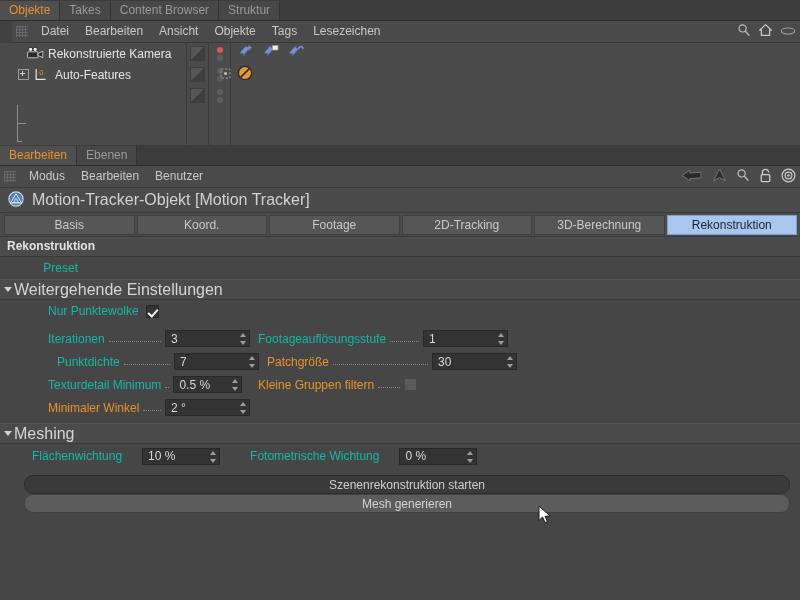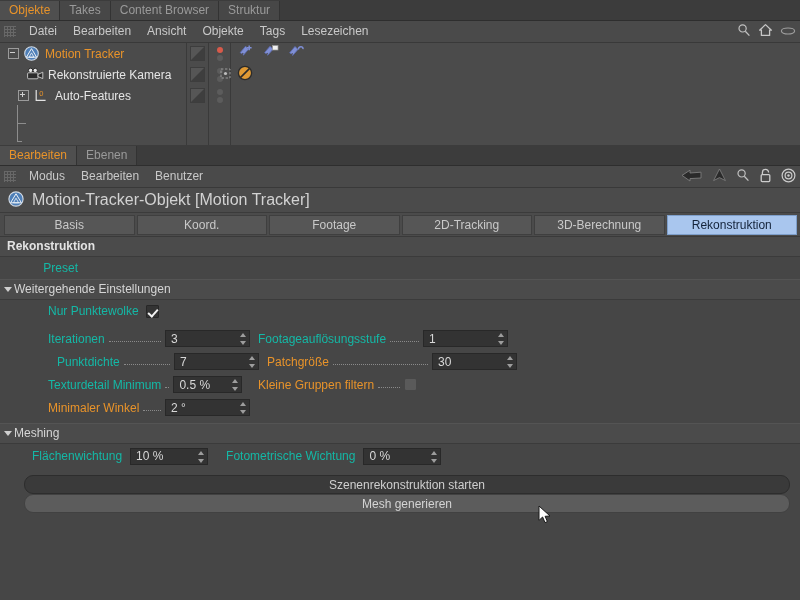--- a/index.html
+++ b/index.html
@@ -48,20 +48,21 @@
   }
   .ptab.active {
     background: #4f4f4f;
     color: #e8932a;
   }
   .menubar {
     display: flex; align-items: center; height: 21px;
     background: #4a4a4a;
     border-bottom: 1px solid #393939;
     position: relative;
+    margin-left: 12px;
   }
   .menu-item {
     padding: 0 8px; height: 21px; line-height: 21px;
     color: #c9c9c9; font-size: 12px; white-space: nowrap; cursor: default;
   }
   .menubar-right {
     position: absolute; right: 4px; top: 0; height: 21px;
     display: flex; align-items: center; gap: 7px;
   }
 
@@ -152,21 +153,21 @@
   .atab.active { background: #a9c6ee; color: #14233a; border-color: #7e9fcb; }
 
   .section-title {
     height: 19px; line-height: 19px; padding-left: 7px;
     font-size: 12px; font-weight: bold; color: #e3e3e3;
     background: #4b4b4b;
     border-bottom: 1px solid #3b3b3b;
   }
   .group-head {
     height: 19px; line-height: 19px; padding-left: 14px;
-    font-size: 12px; color: #d5d5d5;
+    font-size: 16px; color: #d5d5d5;
     background: #4b4b4b;
     border-top: 1px solid #545454;
     border-bottom: 1px solid #3b3b3b;
     position: relative;
   }
   .tri {
     position: absolute; left: 4px; top: 7px;
     width: 0; height: 0;
     border-left: 4px solid transparent; border-right: 4px solid transparent;
     border-top: 5px solid #cfcfcf;
@@ -287,31 +288,20 @@
     </div>
 
     <div id="tree-area">
 
       <div id="tree-names">
 
         <div class="treeline-v" style="left:17px; top:62px; height:36px;"></div>
         <div class="treeline-h" style="left:17px; top:80px; width:9px;"></div>
         <div class="treeline-h" style="left:17px; top:98px; width:5px;"></div>
 
-        <div class="tree-row" style="padding-left:8px;">
-          <div class="expander"></div>
-          <span class="obj-icon">
-            <svg width="17" height="15" viewBox="0 0 17 15">
-              <circle cx="8.5" cy="7.5" r="6.8" fill="#4e7fb8" stroke="#cfd9e4" stroke-width="1.1"></circle>
-              <path d="M3.4 11.2 L8.5 2.6 L13.6 11.2 Z" fill="none" stroke="#eef2f7" stroke-width="1"></path>
-              <path d="M6.1 11.2 L8.5 6.8 L10.9 11.2 Z" fill="none" stroke="#eef2f7" stroke-width=".8"></path>
-            </svg>
-          </span>
-          <span class="tree-label sel">Motion Tracker</span>
-        </div>
 
         <div class="tree-row" style="padding-left:26px;">
           <span class="obj-icon">
             <svg width="19" height="14" viewBox="0 0 19 14">
               <circle cx="4.6" cy="3.4" r="2.2" fill="#e8e8e8" stroke="#2b2b2b" stroke-width="1"></circle>
               <circle cx="9.2" cy="3.4" r="2.2" fill="#e8e8e8" stroke="#2b2b2b" stroke-width="1"></circle>
               <rect x="1.6" y="5.8" width="10.4" height="6" rx="1" fill="#2d2d2d" stroke="#cfcfcf" stroke-width=".9"></rect>
               <path d="M12 7.4 L16.8 5.2 L16.8 11.6 L12 9.6 Z" fill="#2d2d2d" stroke="#cfcfcf" stroke-width=".9"></path>
             </svg>
           </span>
@@ -573,21 +563,21 @@
         </div>
         <div style="width:250px;"></div>
       </div>
     </div>
 
     <div class="group-head" style="margin-top:4px;">
       <span class="tri"></span>
       <span>Meshing</span>
     </div>
 
-    <div class="row" style="height:24px; padding-left:32px; background:#464646;">
+    <div class="row" style="height:24px; padding-left:32px; background:#464646;gap:12px;">
       <span class="plabel">Flächenwichtung</span>
       <div class="numfield" style="width:78px; margin-left:8px;">
         <span>10 %</span>
         <span class="spin">
             <i class="up"></i>
             <i class="down"></i>
           </span>
       </div>
       <span class="plabel" style="margin-left:18px;">Fotometrische Wichtung</span>
       <div class="numfield" style="width:78px; margin-left:8px;">

